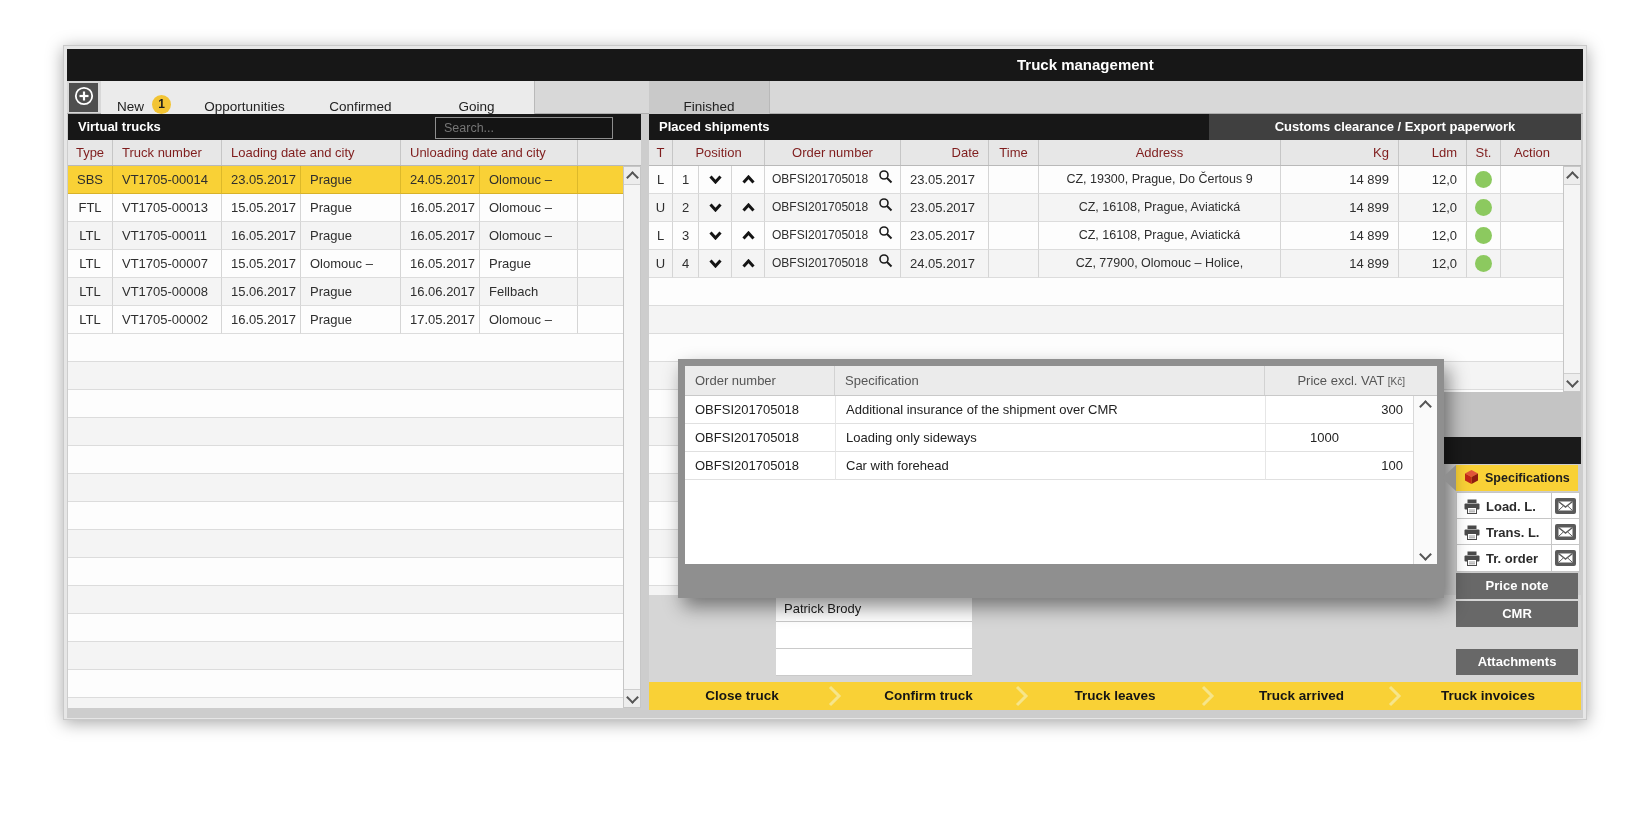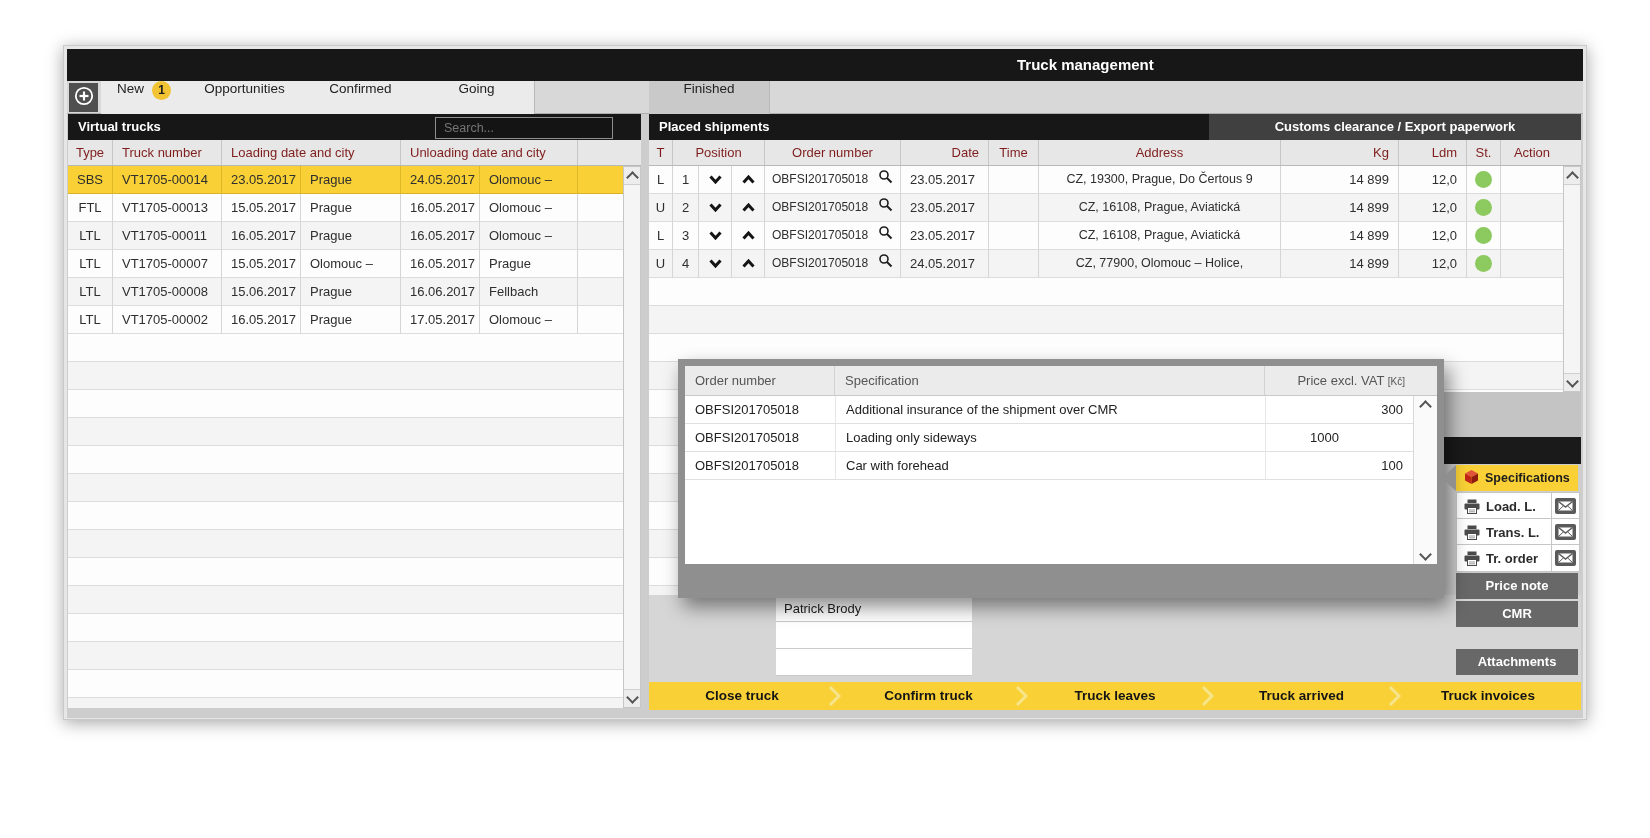--- a/index.html
+++ b/index.html
@@ -9,21 +9,21 @@
           border:1px solid #c9c9c9;box-shadow:0 3px 16px rgba(0,0,0,.35);box-sizing:border-box;}
   
   .titlebar{left:3px;top:3px;width:1516px;height:32px;background:#171717;}
   .titlebar .title{position:absolute;left:950px;top:0;width:270px;height:32px;line-height:32px;
       color:#fff;font-size:15px;font-weight:bold;}
   
   .tabbar{left:3px;top:35px;width:1516px;height:33px;background:#d8d8d8;border-bottom:1px solid #aeaeae;}
   .plusbtn{position:absolute;left:2px;top:2px;width:29px;height:29px;background:#4f4f4f;
       display:flex;align-items:center;justify-content:center;cursor:pointer;}
   .tab{position:absolute;top:0;height:33px;background:#ebebeb;border-right:1px solid #b9b9b9;
-      display:flex;align-items:flex-start;justify-content:center;font-size:13.5px;color:#222;cursor:pointer;}
+      display:flex;align-items:flex-end;justify-content:center;font-size:13.5px;color:#222;cursor:pointer;}
   .tab.active{background:#c9c9c9;}
   .badge{display:inline-block;width:19px;height:19px;border-radius:50%;background:#f2c434;
       font-size:12px;font-weight:bold;color:#1c1c1c;text-align:center;line-height:19px;margin-left:8px;}
   
   .content{left:3px;top:68px;width:1516px;height:604px;background:#cdcdcd;}
   .phead{background:#171717;color:#fff;font-weight:bold;font-size:13px;line-height:26px;}
   .phead .pt{padding-left:10px;}
   .colhdr{background:#e7e7e7;border-bottom:1px solid #b9b9b9;}
   .hc{float:left;height:25px;line-height:25px;font-size:13px;color:#7f1d1d;border-right:1px solid #c6c6c6;box-sizing:border-box;}
   .stripes{background:repeating-linear-gradient(to bottom,

